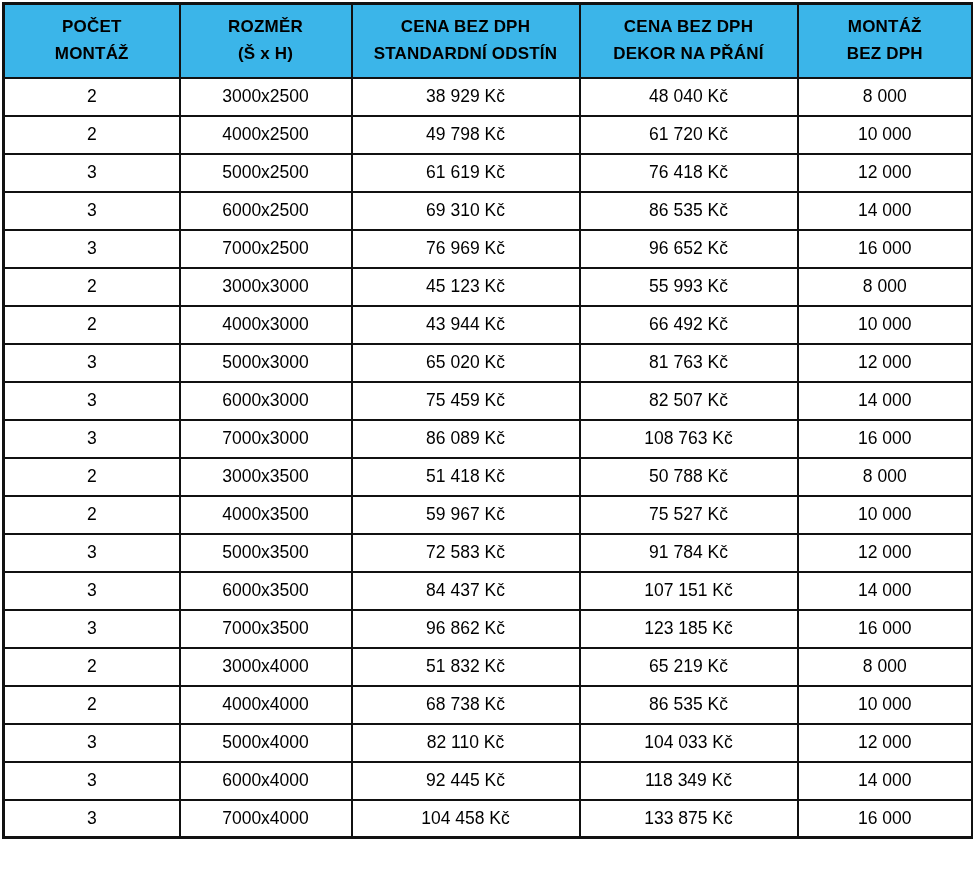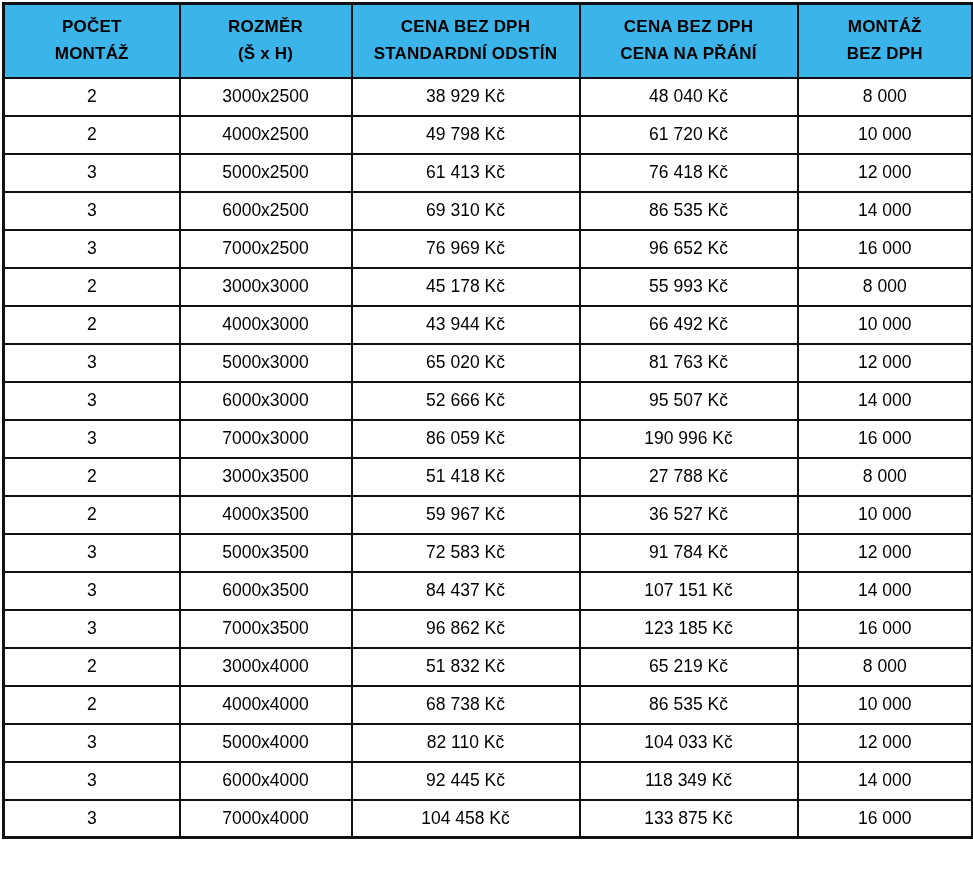--- a/index.html
+++ b/index.html
@@ -76,21 +76,21 @@
         <th>
           <span>ROZMĚR</span>
           <span>(Š x H)</span>
         </th>
         <th>
           <span>CENA BEZ DPH</span>
           <span>STANDARDNÍ ODSTÍN</span>
         </th>
         <th>
           <span>CENA BEZ DPH</span>
-          <span>CENA NA PŘÁNÍ</span>
+          <span>DEKOR NA PŘÁNÍ</span>
         </th>
         <th>
           <span>MONTÁŽ</span>
           <span>BEZ DPH</span>
         </th>
       </tr>
     </thead>
     <tbody>
         <tr>
           <td>2</td>
@@ -102,85 +102,85 @@
         <tr>
           <td>2</td>
           <td>4000x2500</td>
           <td>49 798 Kč</td>
           <td>61 720 Kč</td>
           <td>10 000</td>
         </tr>
         <tr>
           <td>3</td>
           <td>5000x2500</td>
-          <td>61 413 Kč</td>
+          <td>61 619 Kč</td>
           <td>76 418 Kč</td>
           <td>12 000</td>
         </tr>
         <tr>
           <td>3</td>
           <td>6000x2500</td>
           <td>69 310 Kč</td>
           <td>86 535 Kč</td>
           <td>14 000</td>
         </tr>
         <tr>
           <td>3</td>
           <td>7000x2500</td>
           <td>76 969 Kč</td>
           <td>96 652 Kč</td>
           <td>16 000</td>
         </tr>
         <tr>
           <td>2</td>
           <td>3000x3000</td>
-          <td>45 178 Kč</td>
+          <td>45 123 Kč</td>
           <td>55 993 Kč</td>
           <td>8 000</td>
         </tr>
         <tr>
           <td>2</td>
           <td>4000x3000</td>
           <td>43 944 Kč</td>
           <td>66 492 Kč</td>
           <td>10 000</td>
         </tr>
         <tr>
           <td>3</td>
           <td>5000x3000</td>
           <td>65 020 Kč</td>
           <td>81 763 Kč</td>
           <td>12 000</td>
         </tr>
         <tr>
           <td>3</td>
           <td>6000x3000</td>
-          <td>52 666 Kč</td>
-          <td>95 507 Kč</td>
+          <td>75 459 Kč</td>
+          <td>82 507 Kč</td>
           <td>14 000</td>
         </tr>
         <tr>
           <td>3</td>
           <td>7000x3000</td>
-          <td>86 059 Kč</td>
-          <td>190 996 Kč</td>
+          <td>86 089 Kč</td>
+          <td>108 763 Kč</td>
           <td>16 000</td>
         </tr>
         <tr>
           <td>2</td>
           <td>3000x3500</td>
           <td>51 418 Kč</td>
-          <td>27 788 Kč</td>
+          <td>50 788 Kč</td>
           <td>8 000</td>
         </tr>
         <tr>
           <td>2</td>
           <td>4000x3500</td>
           <td>59 967 Kč</td>
-          <td>36 527 Kč</td>
+          <td>75 527 Kč</td>
           <td>10 000</td>
         </tr>
         <tr>
           <td>3</td>
           <td>5000x3500</td>
           <td>72 583 Kč</td>
           <td>91 784 Kč</td>
           <td>12 000</td>
         </tr>
         <tr>

